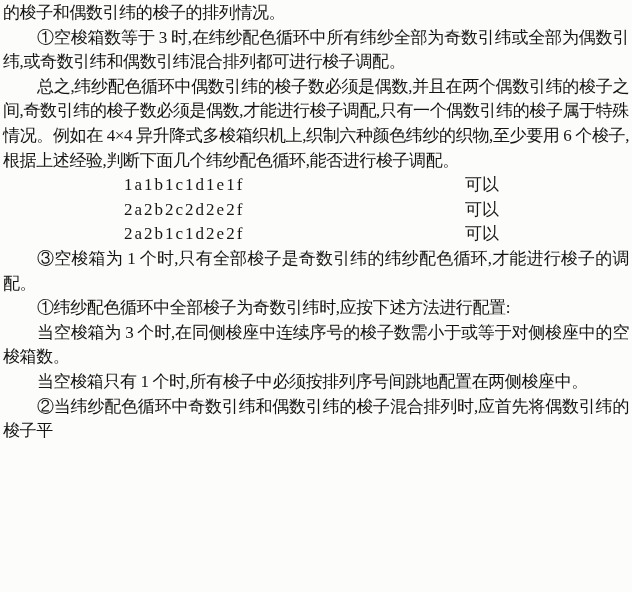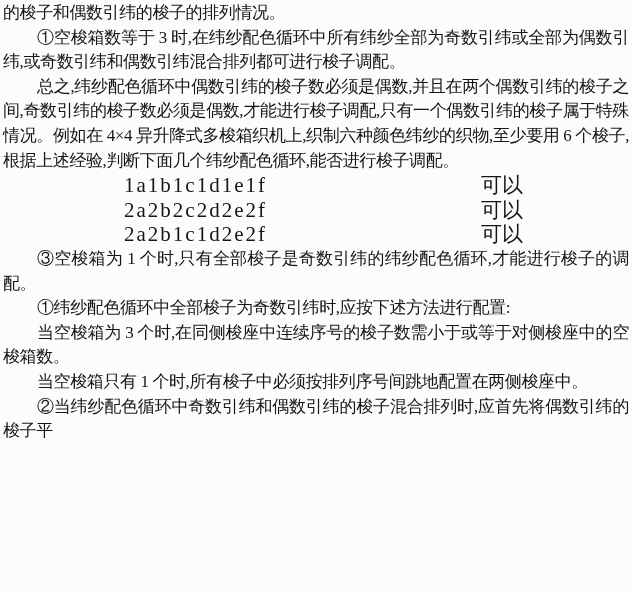--- a/index.html
+++ b/index.html
@@ -33,30 +33,29 @@
   }
   .jtable {
     width: 100%;
   }
   .jrow {
     display: flex;
     align-items: flex-end;
     height: 24.6px;
     line-height: 24.6px;
     padding-left: 121px;
-    font-size: 21px;
+    font-size: 17px;
   }
   .jcode {
     width: 341px;
     letter-spacing: 2px;
     font-family: "Liberation Serif", "DejaVu Serif", serif;
   }
   .jverdict {
     letter-spacing: 0;
-    margin-left: 16px;
   }
 </style>
 </head>
 <body>
 
 <div class="doc">
 
   <p>的梭子和偶数引纬的梭子的排列情况。</p>
   <p class="indent">①空梭箱数等于 3 时,在纬纱配色循环中所有纬纱全部为奇数引纬或全部为偶数引纬,或奇数引纬和偶数引纬混合排列都可进行梭子调配。</p>
   <p class="indent">总之,纬纱配色循环中偶数引纬的梭子数必须是偶数,并且在两个偶数引纬的梭子之间,奇数引纬的梭子数必须是偶数,才能进行梭子调配,只有一个偶数引纬的梭子属于特殊情况。例如在 4×4 异升降式多梭箱织机上,织制六种颜色纬纱的织物,至少要用 6 个梭子,根据上述经验,判断下面几个纬纱配色循环,能否进行梭子调配。</p>

